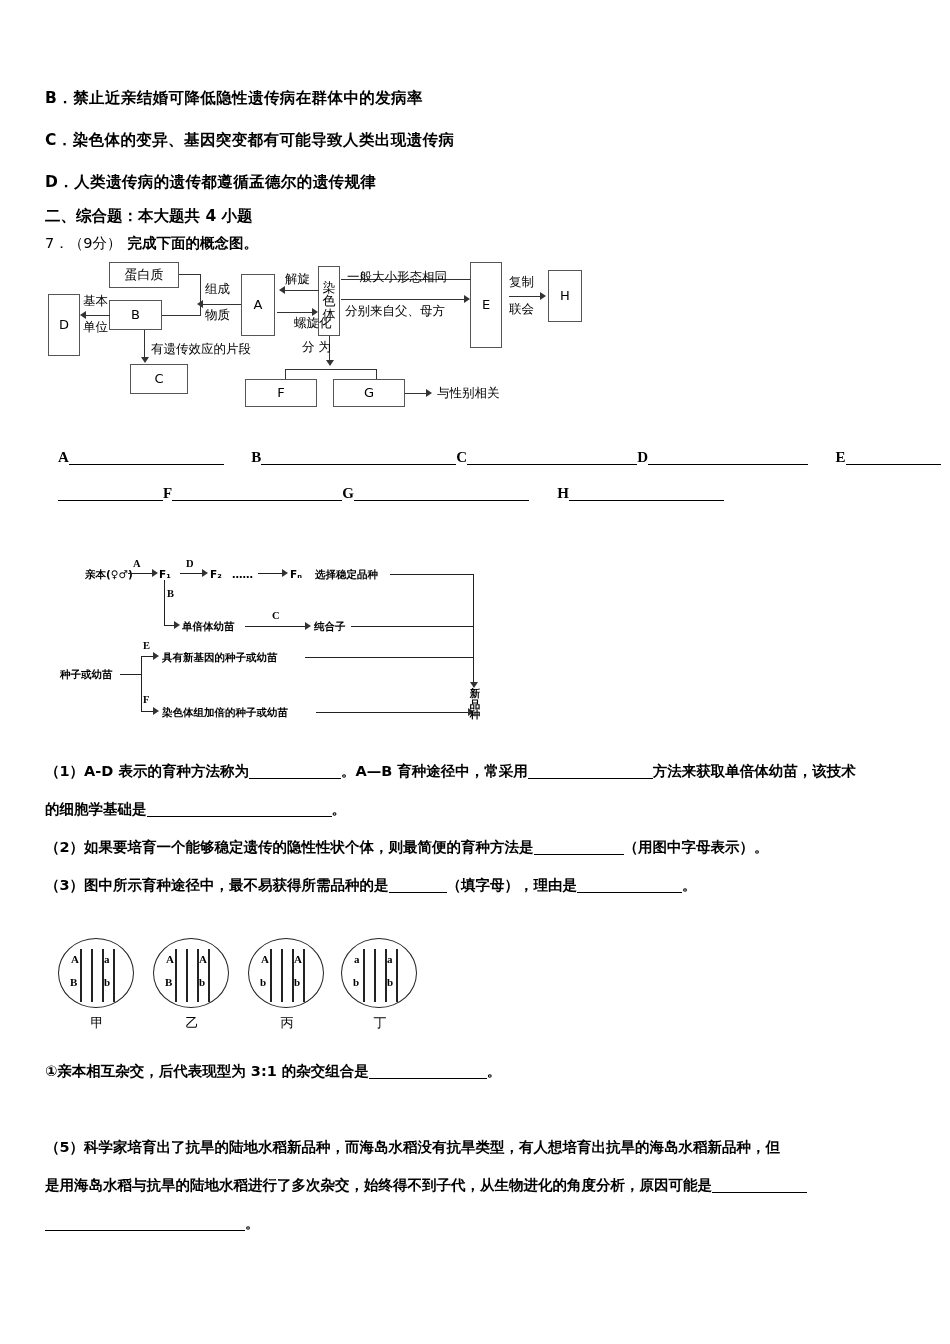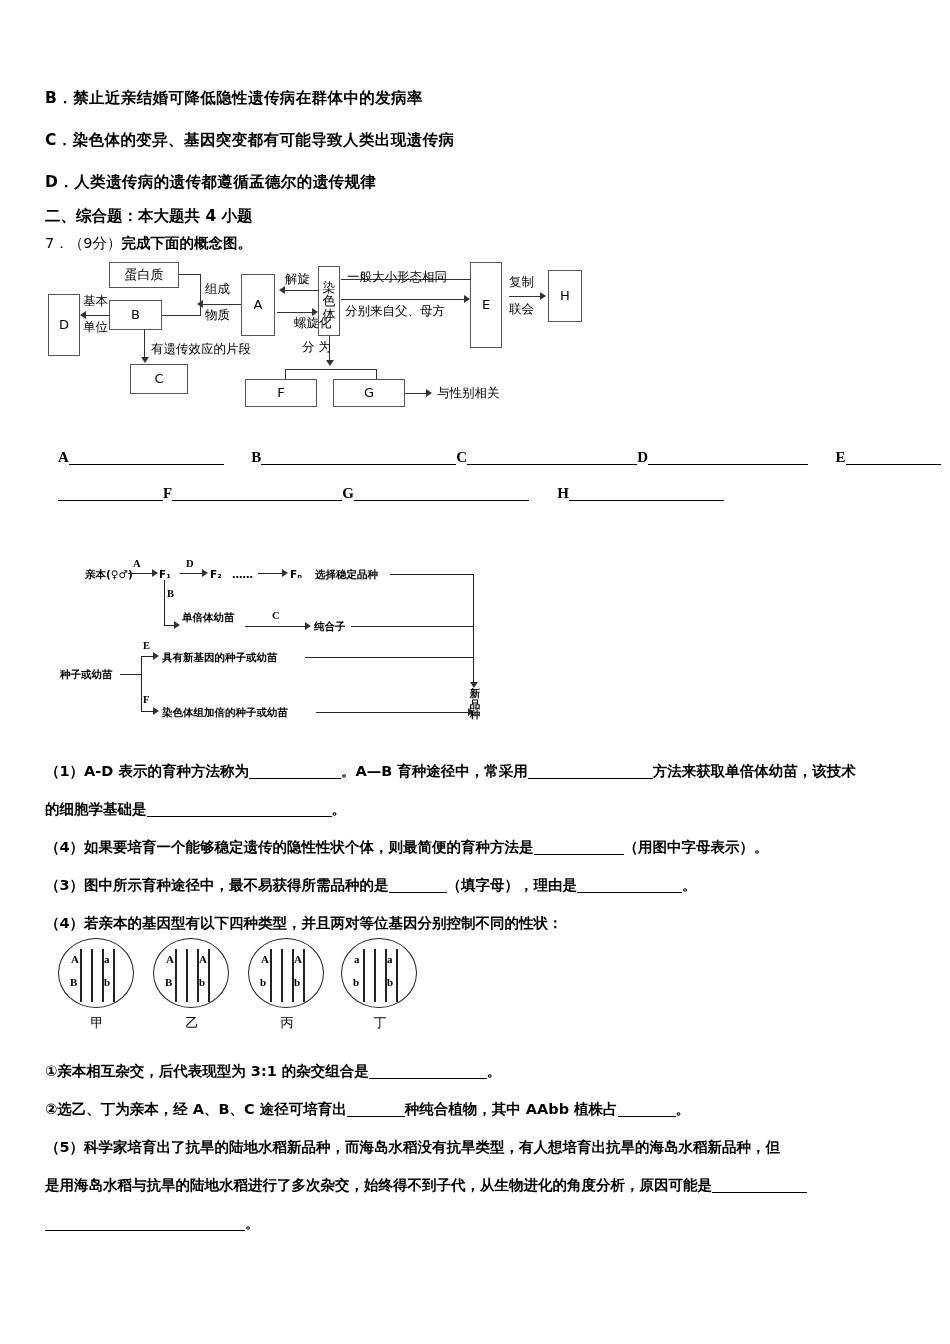--- a/index.html
+++ b/index.html
@@ -125,21 +125,21 @@
   <div class="opt" style="top:130px;">
     <span>C．</span><span>染色体的变异、基因突变都有可能导致人类出现遗传病</span>
   </div>
   <div class="opt" style="top:172px;">
     <span>D．</span><span>人类遗传病的遗传都遵循孟德尔的遗传规律</span>
   </div>
 
   <div class="sec" style="top:206px;">二、综合题：本大题共 4 小题</div>
 
   <div class="qline normal" style="top:234px;">
-    <span>7．</span><span>（9分）</span><span style="font-weight:bold;">完成下面的概念图。</span>
+    <span>7．</span><span>（9分）</span><span style="font-weight:bold;margin-left:6px;">完成下面的概念图。</span>
   </div>
 
   <div id="concept">
 
     <div class="bx" style="left:64px; top:6px; width:70px; height:26px;">蛋白质</div>
     <div class="bx" style="left:3px; top:38px; width:32px; height:62px;">D</div>
     <div class="bx" style="left:64px; top:44px; width:53px; height:30px;">B</div>
     <div class="bx" style="left:85px; top:108px; width:58px; height:30px;">C</div>
     <div class="bx" style="left:196px; top:18px; width:34px; height:62px;">A</div>
     <div class="bx" style="left:273px; top:10px; width:22px; height:70px;">
@@ -230,21 +230,21 @@
     <div class="ln" style="left:198px; top:15px; width:26px; height:1.2px;"></div>
     <div class="arrowR" style="left:222px; top:11px;"></div>
     <div class="t" style="left:230px; top:10px;">Fₙ</div>
     <div class="t" style="left:255px; top:10px;">选择稳定品种</div>
     <div class="ln" style="left:330px; top:16px; width:84px; height:1.2px;"></div>
 
     <div class="ln" style="left:104px; top:22px; width:1.2px; height:46px;"></div>
     <div class="lt" style="left:107px; top:30px;">B</div>
     <div class="ln" style="left:104px; top:67px; width:12px; height:1.2px;"></div>
     <div class="arrowR" style="left:114px; top:63px;"></div>
-    <div class="t" style="left:122px; top:53px;">单倍体幼苗</div>
+    <div class="t" style="left:122px; top:62px;">单倍体幼苗</div>
 
     <div class="lt" style="left:212px; top:52px;">C</div>
     <div class="ln" style="left:185px; top:68px; width:62px; height:1.2px;"></div>
     <div class="arrowR" style="left:245px; top:64px;"></div>
     <div class="t" style="left:254px; top:62px;">纯合子</div>
     <div class="ln" style="left:291px; top:68px; width:123px; height:1.2px;"></div>
 
     <div class="t" style="left:0px; top:110px;">种子或幼苗</div>
     <div class="ln" style="left:60px; top:116px; width:22px; height:1.2px;"></div>
     <div class="ln" style="left:81px; top:98px; width:1.2px; height:56px;"></div>
@@ -268,28 +268,27 @@
   </div>
 
   <div class="para" style="left:45px; top:762px;">
     <span>（1）A-D 表示的育种方法称为</span><span class="blank" style="width:92px;"></span><span>。A—B 育种途径中，常采用</span><span class="blank" style="width:125px;"></span><span>方法来获取单倍体幼苗，该技术</span>
   </div>
   <div class="para" style="left:45px; top:800px;">
     <span>的细胞学基础是</span><span class="blank" style="width:185px;"></span><span>。</span>
   </div>
 
   <div class="para" style="left:45px; top:838px;">
-    <span>（4）如果要培育一个能够稳定遗传的隐性性状个体，则最简便的育种方法是</span><span class="blank" style="width:90px;"></span><span>（用图中字母表示）。</span>
+    <span>（2）如果要培育一个能够稳定遗传的隐性性状个体，则最简便的育种方法是</span><span class="blank" style="width:90px;"></span><span>（用图中字母表示）。</span>
   </div>
 
   <div class="para" style="left:45px; top:876px;">
     <span>（3）图中所示育种途径中，最不易获得所需品种的是</span><span class="blank" style="width:58px;"></span><span>（填字母），理由是</span><span class="blank" style="width:105px;"></span><span>。</span>
   </div>
 
-  <div class="para" style="left:45px; top:914px;">（4）若亲本的基因型有以下四种类型，并且两对等位基因分别控制不同的性状：</div>
 
   <div id="cells">
 
     <div class="cell" style="left:0px; top:0px;">
       <div class="oval"></div>
       <div class="chrom" style="left:22px; top:11px; height:30px;"></div>
       <div class="chrom" style="left:33px; top:11px; height:30px;"></div>
       <div class="chrom" style="left:44px; top:11px; height:30px;"></div>
       <div class="chrom" style="left:55px; top:11px; height:30px;"></div>
       <div class="gl" style="left:13px; top:15px;">A</div>
@@ -351,23 +350,20 @@
       <div class="chrom" style="left:55px; top:36px; height:28px;"></div>
       <div class="gl" style="left:12px; top:38px;">b</div>
       <div class="gl" style="left:46px; top:38px;">b</div>
       <div class="nm">丁</div>
     </div>
   </div>
 
   <div class="para" style="left:45px; top:1062px;">
     <span>①亲本相互杂交，后代表现型为 3:1 的杂交组合是</span><span class="blank" style="width:118px;"></span><span>。</span>
   </div>
-  <div class="para" style="left:45px; top:1100px;">
-    <span>②选乙、丁为亲本，经 A、B、C 途径可培育出</span><span class="blank" style="width:58px;"></span><span>种纯合植物，其中 AAbb 植株占</span><span class="blank" style="width:58px;"></span><span>。</span>
-  </div>
 
   <div class="para" style="left:45px; top:1138px;">（5）科学家培育出了抗旱的陆地水稻新品种，而海岛水稻没有抗旱类型，有人想培育出抗旱的海岛水稻新品种，但</div>
   <div class="para" style="left:45px; top:1176px;">
     <span>是用海岛水稻与抗旱的陆地水稻进行了多次杂交，始终得不到子代，从生物进化的角度分析，原因可能是</span><span class="blank" style="width:95px;"></span>
   </div>
   <div class="para" style="left:45px; top:1214px;">
     <span class="blank" style="width:200px;"></span><span>。</span>
   </div>
 
 </div>

